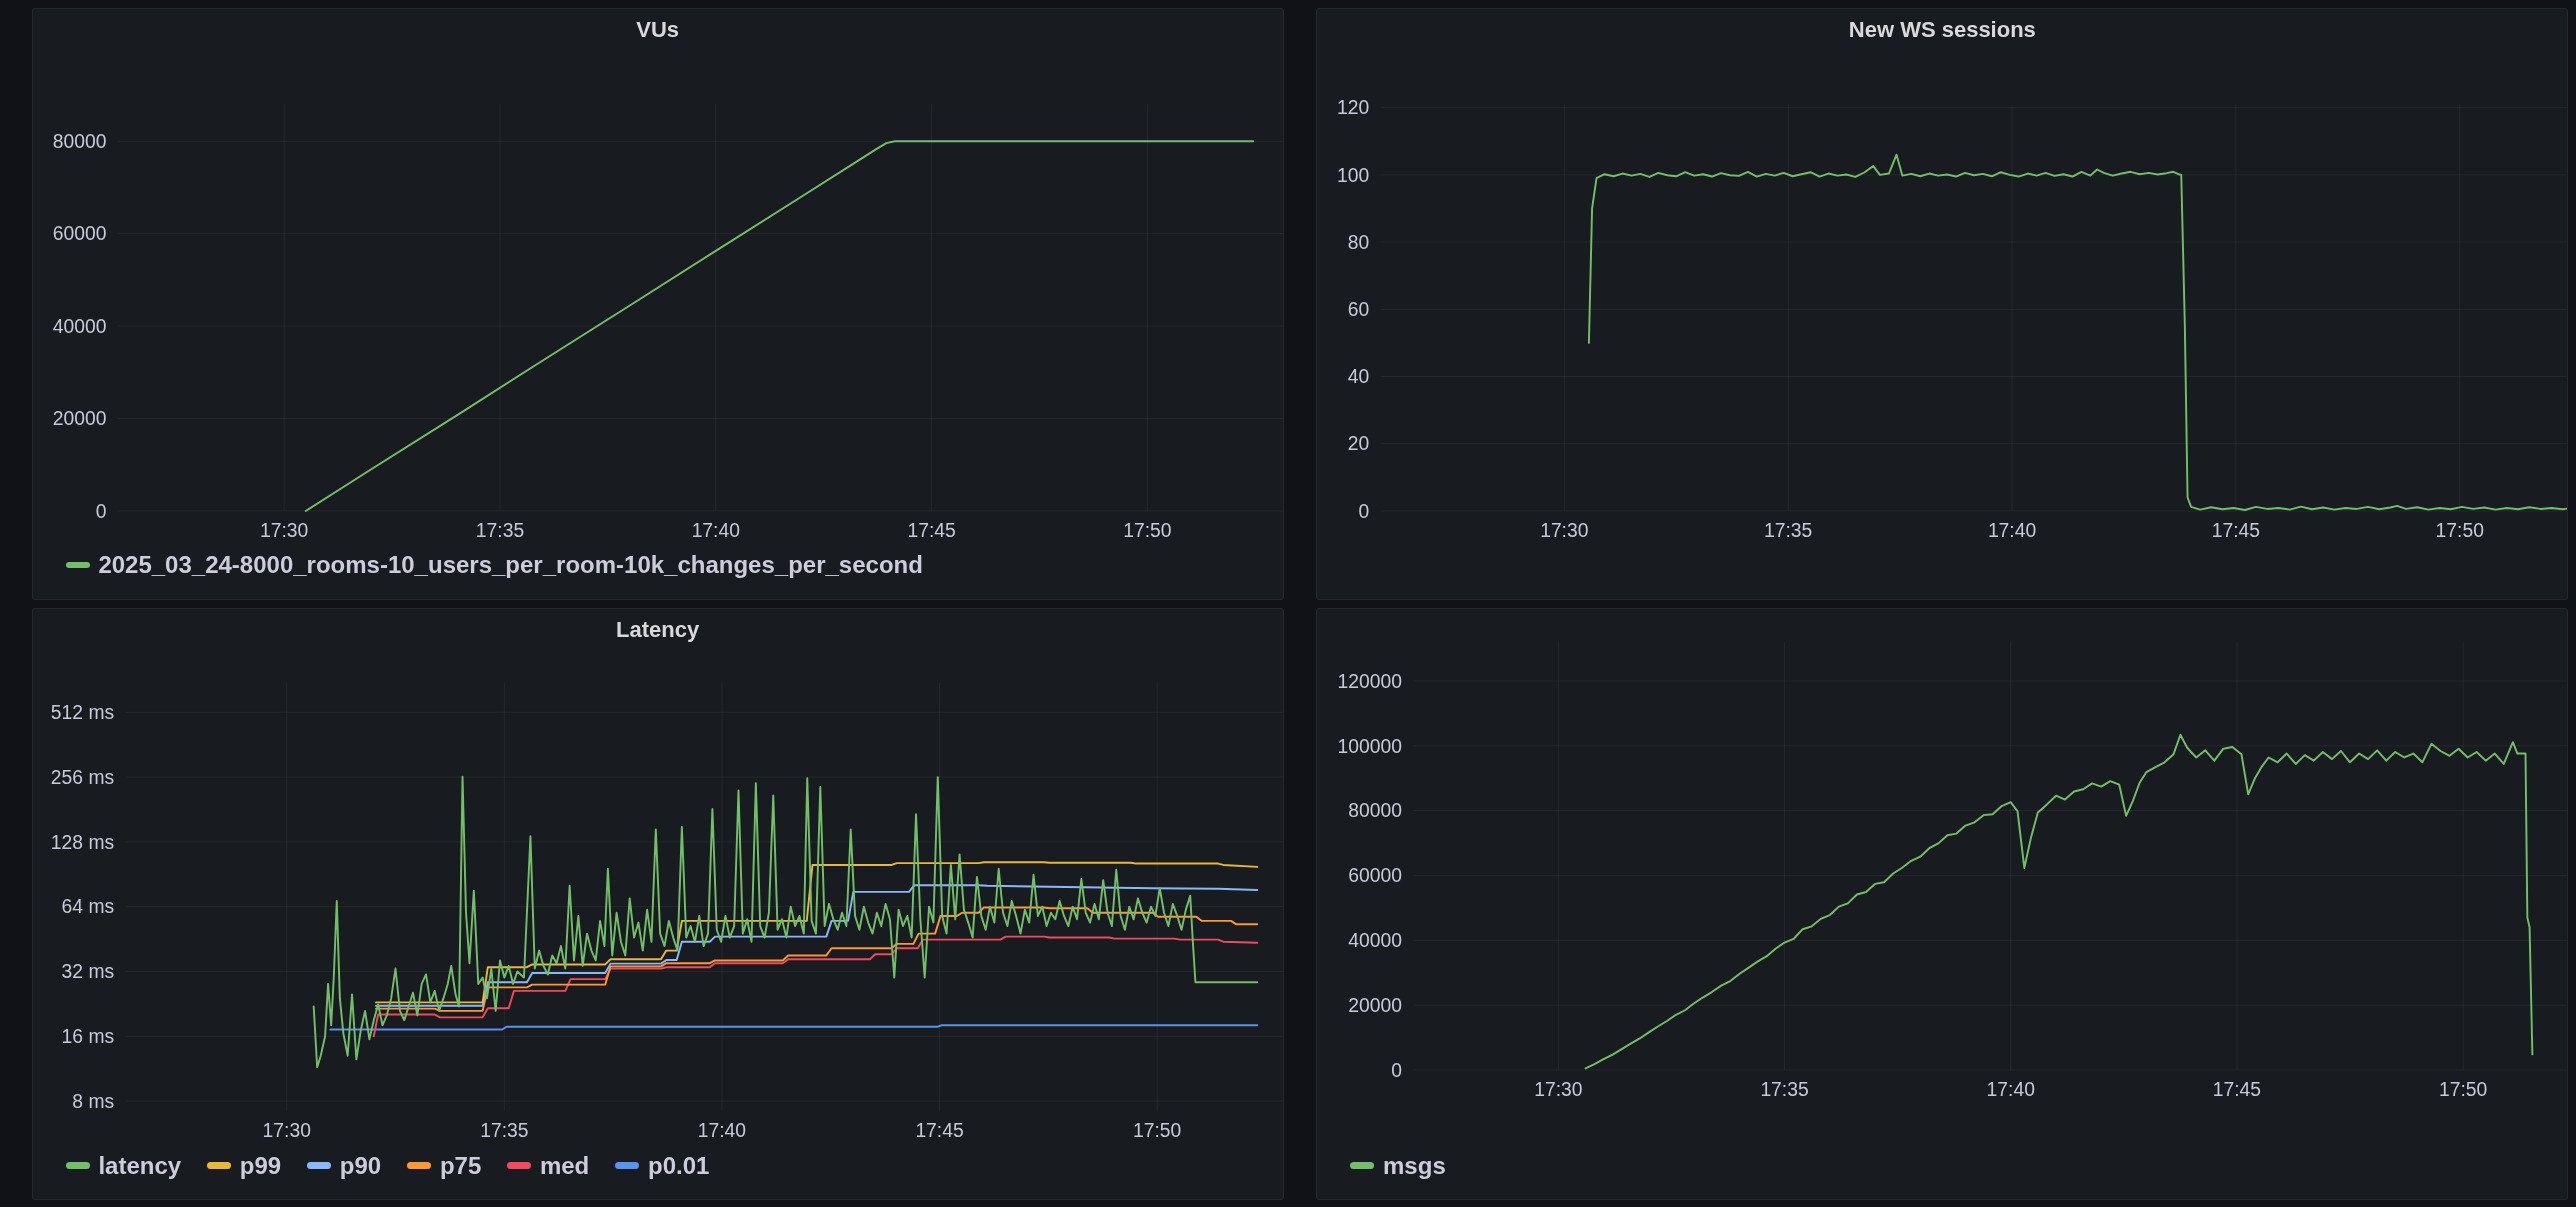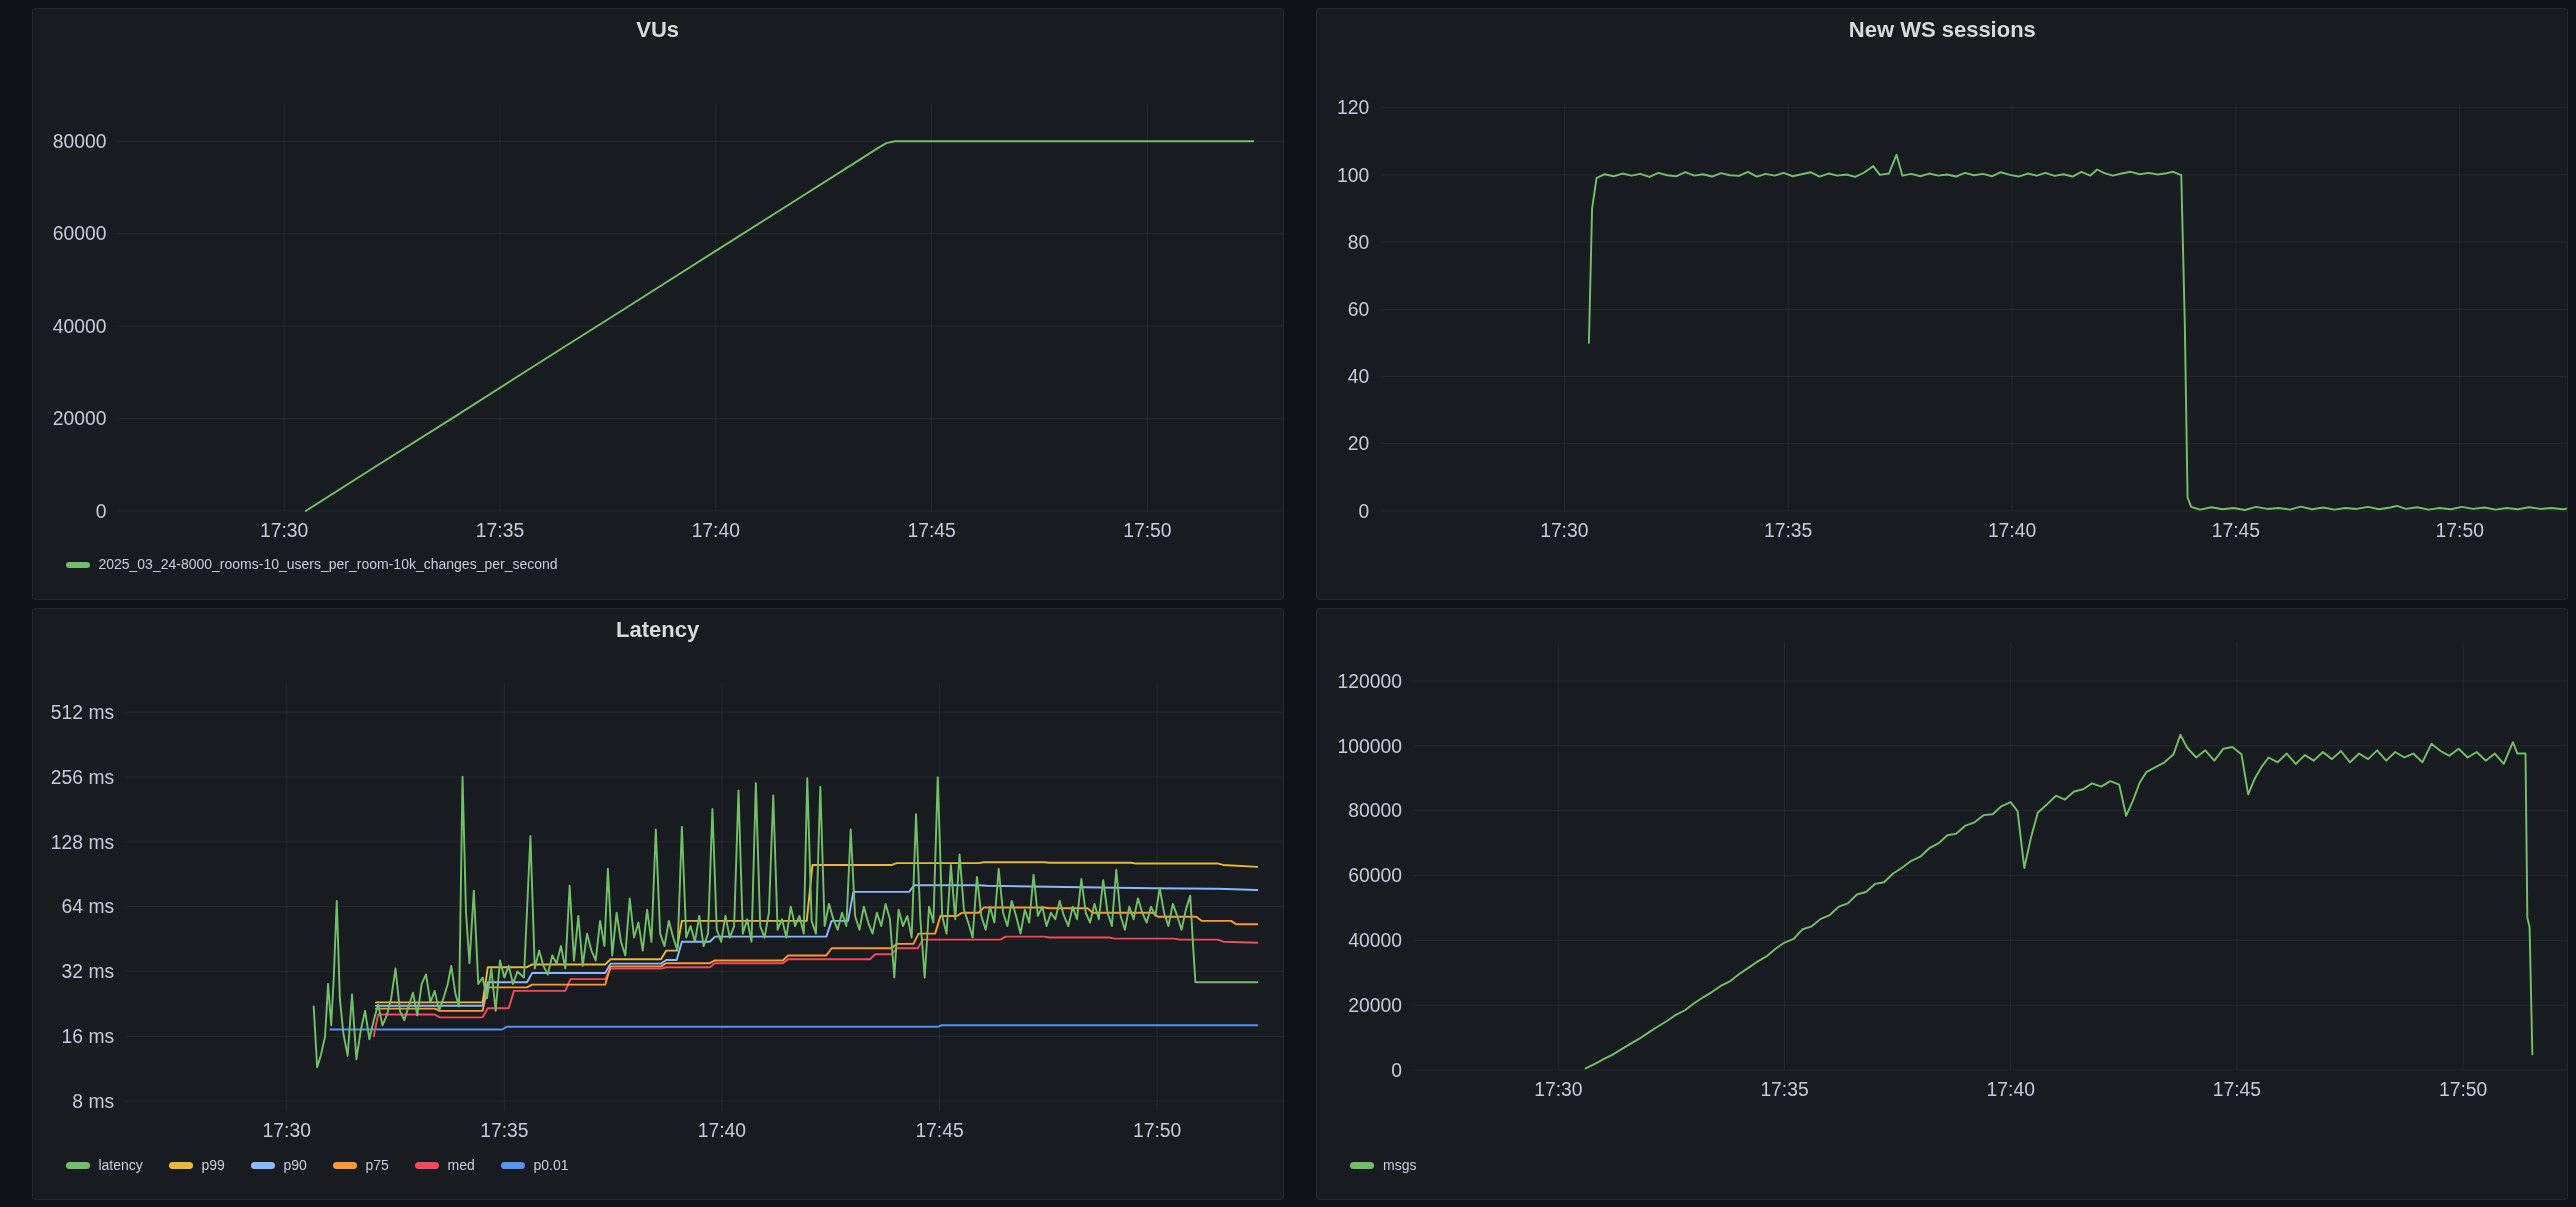--- a/index.html
+++ b/index.html
@@ -36,21 +36,21 @@
   .legend{
     flex:0 0 44px;
     display:flex;align-items:center;flex-wrap:nowrap;
     padding:0 9.7px 11.6px 33px;
     gap:26px;overflow:hidden;
   }
   .legend-item{display:flex;align-items:center;gap:8.7px;cursor:pointer;white-space:nowrap;}
   .legend-swatch{width:24px;height:6.8px;border-radius:3.9px;flex:0 0 auto;}
   .legend-label{
     color:var(--legend-text,#ccccdc);
-    font-size:14px;line-height:19.3px;
+    font-size:24px;line-height:19.3px;font-weight:bold;
   }
   svg text{
     font-family:"Liberation Sans",sans-serif;
     font-size:20px;
     fill:var(--axis-text,#c9cad9);
   }
 </style>
 </head>
 <body>
 

